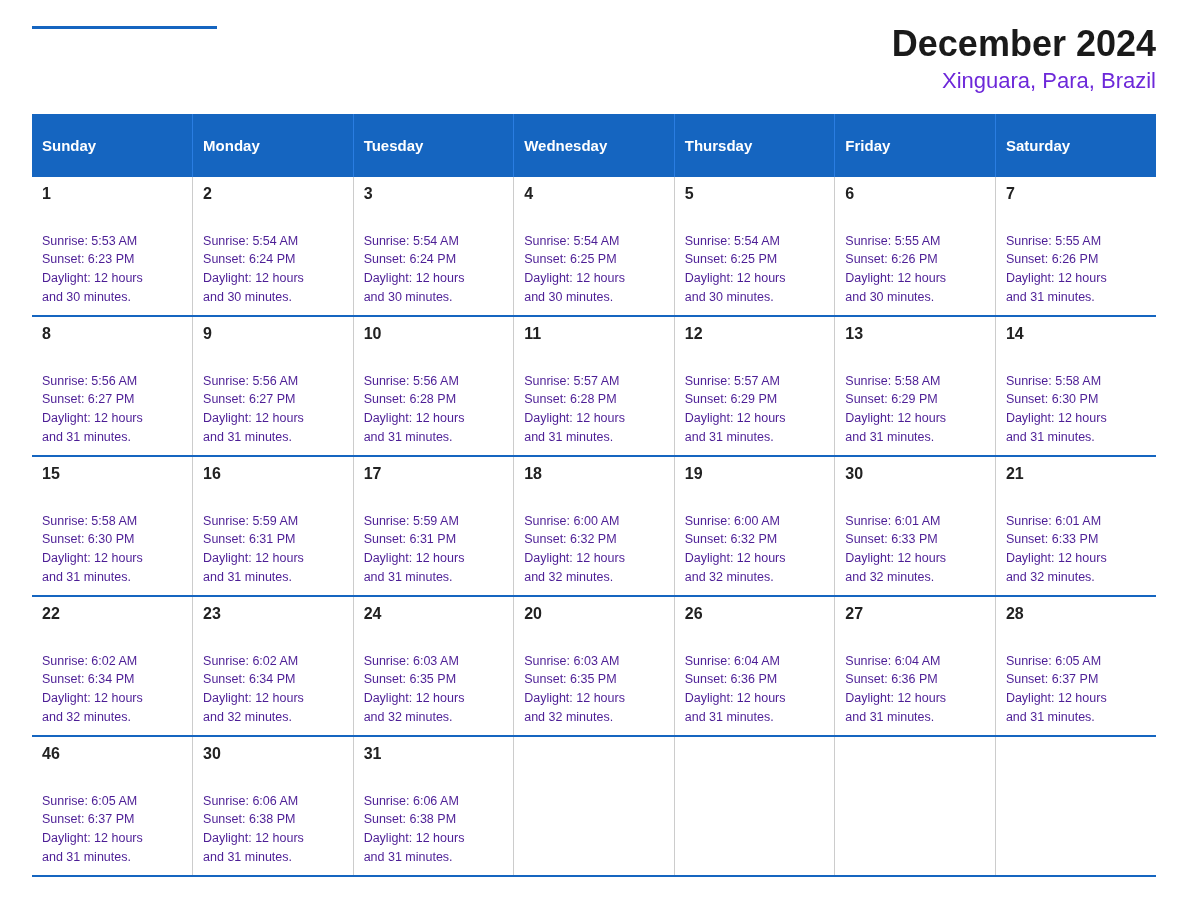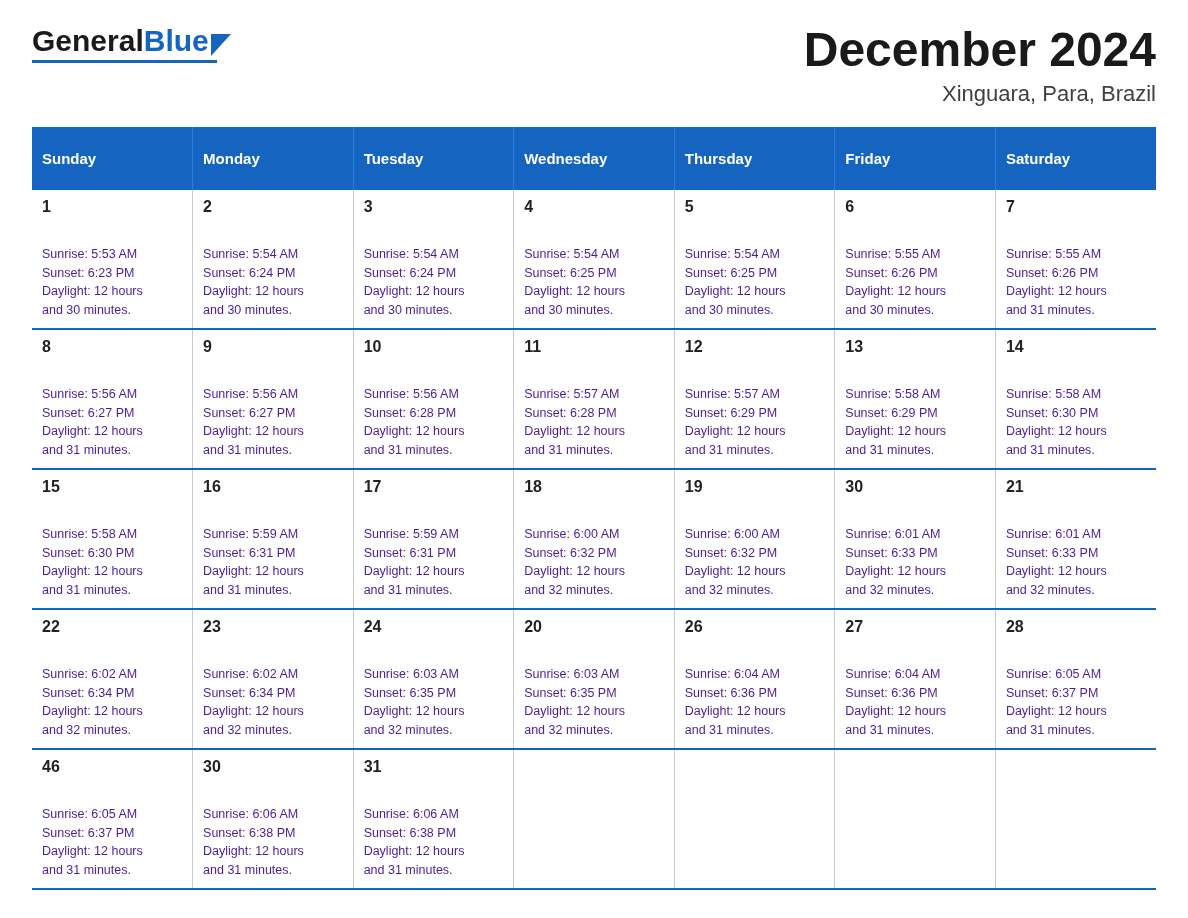--- a/index.html
+++ b/index.html
@@ -18,28 +18,28 @@
     }
     .logo {
       display: flex;
       flex-direction: column;
       align-items: flex-start;
     }
     .title-area {
       text-align: right;
     }
     .main-title {
-      font-size: 48px;
+      font-size: 36px;
       font-weight: bold;
       color: #1a1a1a;
       line-height: 1.1;
     }
     .subtitle {
       font-size: 22px;
-      color: #404040;
+      color: #6d28d9;
       margin-top: 4px;
     }
     table {
       width: 100%;
       border-collapse: collapse;
       table-layout: fixed;
     }
     thead tr {
       background: #1565c0;
     }
@@ -78,28 +78,20 @@
     }
     tbody tr:last-child {
       border-bottom: 2px solid #1565c0;
     }
   </style>
 </head>
 <body>
 
 <div class="header">
   <div class="logo">
-    <div style="display:flex;align-items:flex-end;gap:0;">
-      <span style="font-size:30px;font-weight:bold;color:#1a1a1a;">General</span>
-      <span style="font-size:30px;font-weight:bold;color:#1565c0;">Blue</span>
-
-      <svg width="20" height="22" viewBox="0 0 20 22" style="margin-left:2px;margin-bottom:2px;">
-        <polygon points="0,0 20,0 0,22" fill="#1565c0"></polygon>
-      </svg>
-    </div>
     <div style="width:185px;height:3px;background:#1565c0;margin-top:2px;"></div>
   </div>
   <div class="title-area">
     <div class="main-title">December 2024</div>
     <div class="subtitle">Xinguara, Para, Brazil</div>
   </div>
 </div>
 
 <table>
   <thead>

